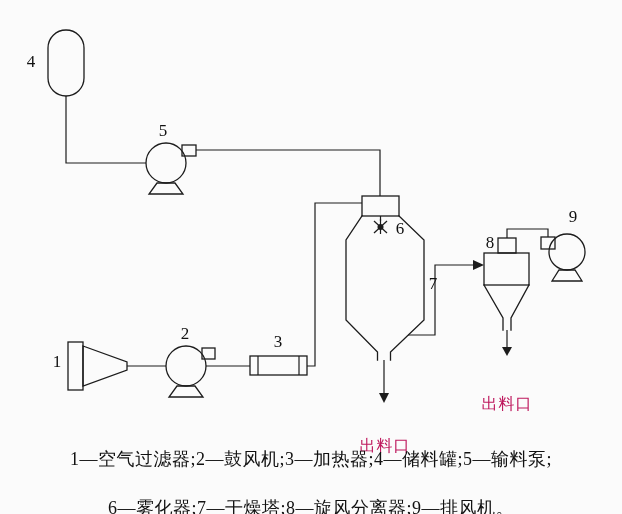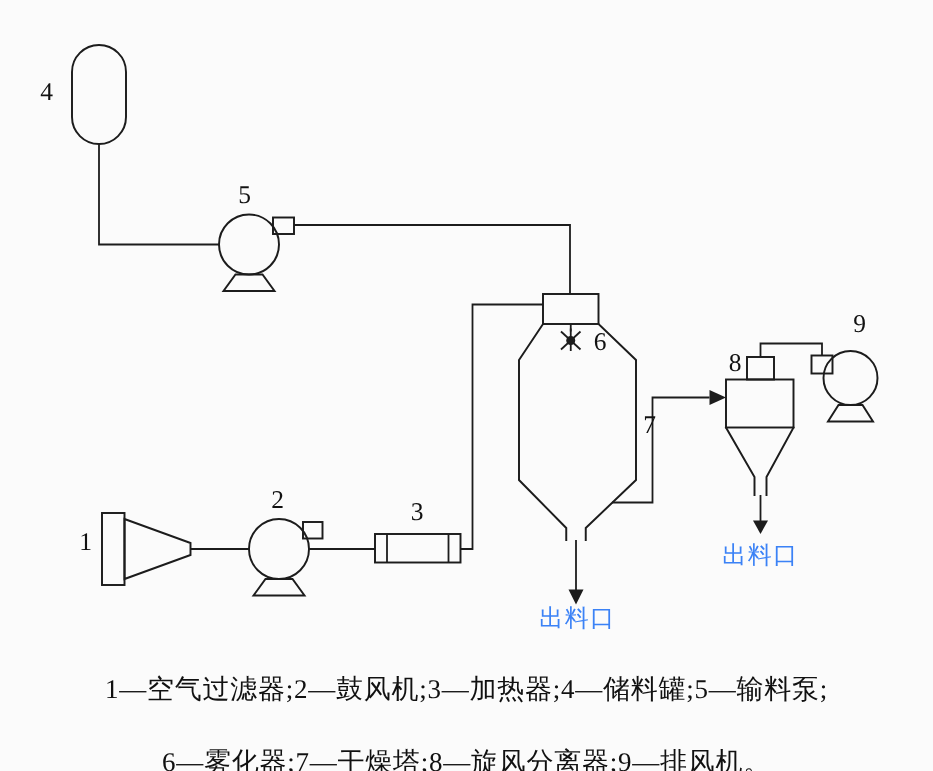--- a/index.html
+++ b/index.html
@@ -13,21 +13,21 @@
   svg{position:absolute;left:0;top:0;}
   .shape{fill:none;stroke:#1c1c1c;stroke-width:1.3px;stroke-linejoin:miter;stroke-linecap:square;}
   .pipe{fill:none;stroke:#1c1c1c;stroke-width:1.2px;}
   .solid{fill:#1c1c1c;stroke:none;}
   .lbl{
     position:absolute;transform:translate(-50%,-50%);
     font-size:17px;line-height:1;color:#111;
   }
   .outlet{
     position:absolute;transform:translate(-50%,-50%);
-    font-size:16px;line-height:1;color:#3b82f6;letter-spacing:1px;white-space:nowrap;
+    font-size:16px;line-height:1;color:#be185d;letter-spacing:1px;white-space:nowrap;margin-top:33px;
   }
   .caption{
     position:absolute;left:0;width:100%;text-align:center;
     font-size:18px;line-height:1.3;color:#111;letter-spacing:0.5px;white-space:nowrap;
   }
 </style>
 </head>
 <body>
 
 <div class="canvas">

